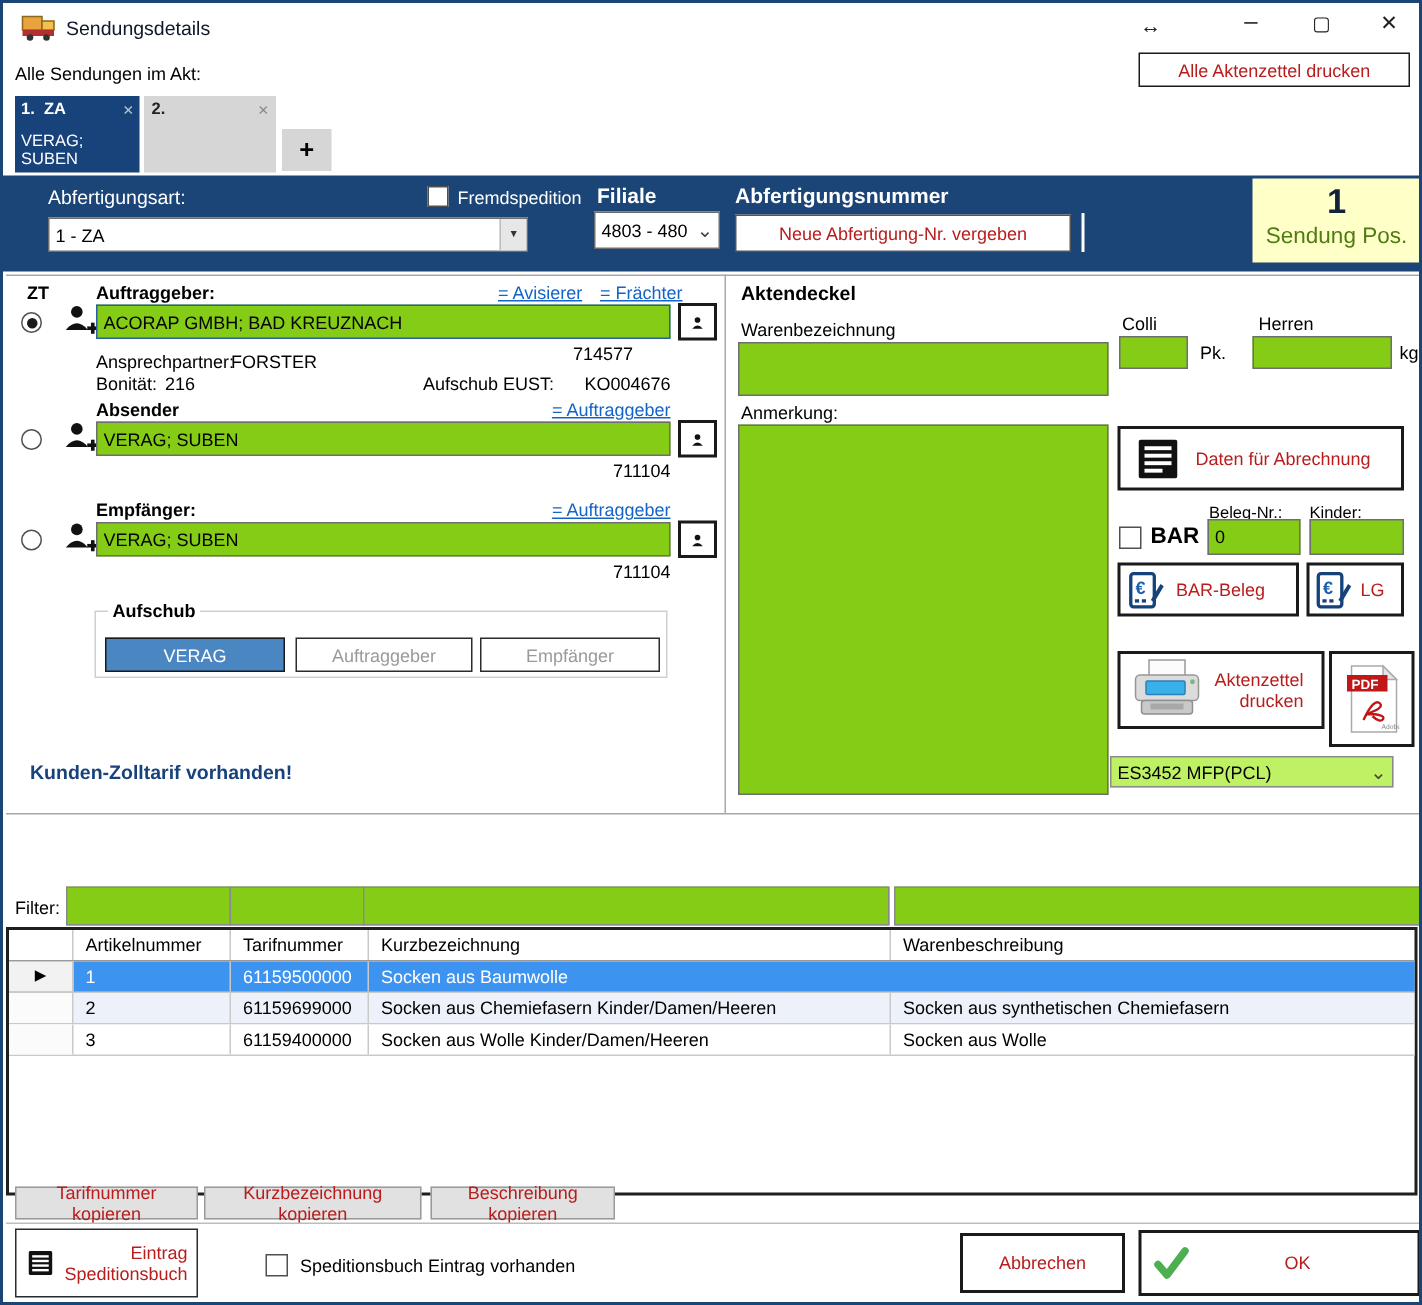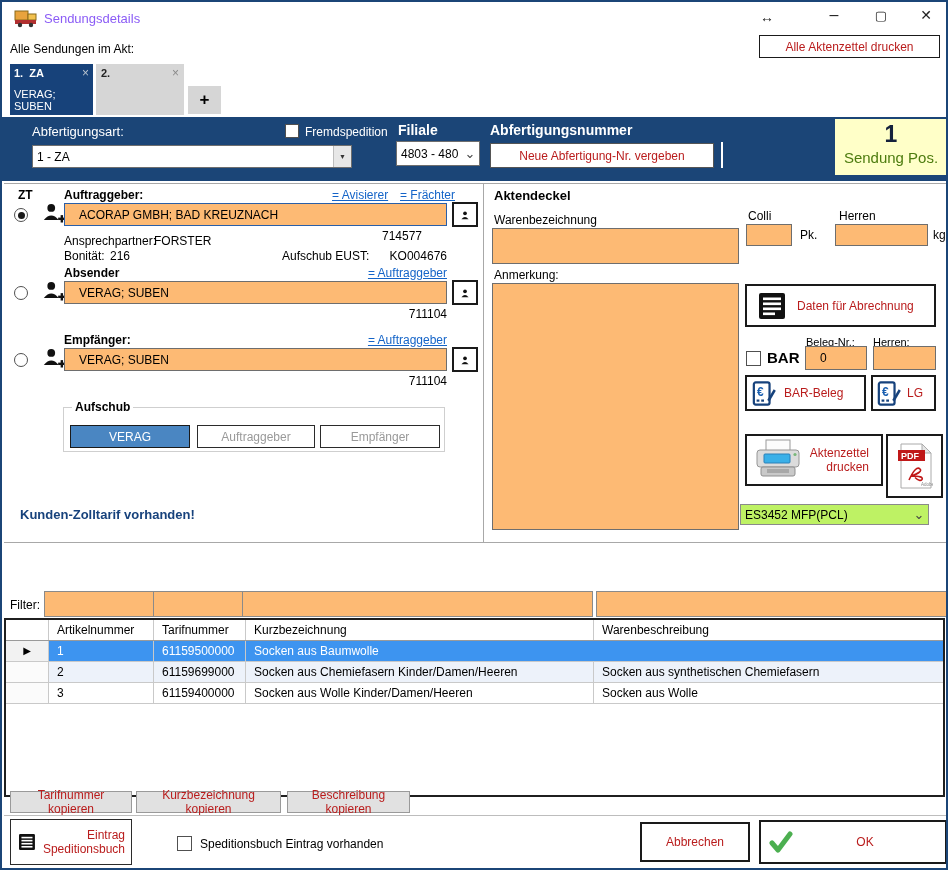--- a/index.html
+++ b/index.html
@@ -7,21 +7,21 @@
        box-sizing:border-box;font-family:"Liberation Sans",sans-serif;font-size:12px;color:#000;overflow:hidden}
   .abs{position:absolute;box-sizing:border-box}
   .bold{font-weight:bold}
   .white{color:#fff}
   .nowrap{white-space:nowrap}
   .link{color:#1464c8;text-decoration:underline;white-space:nowrap;cursor:pointer}
   .btn{background:#fff;border:1px solid #1a1a1a;display:flex;align-items:center;justify-content:center;
        cursor:pointer;font-size:12px;color:#b91c1c}
   .btn2{border-width:2px}
   .graybtn{background:#e1e1e1;border:1px solid #9a9a9a}
-  .input{background:#fdba74;border:1px solid #6e6e6e;font:12px "Liberation Sans",sans-serif;padding:1px 14px;box-sizing:border-box}
+  .input{background:#84cc16;border:1px solid #6e6e6e;font:12px "Liberation Sans",sans-serif;padding:1px 4px;box-sizing:border-box}
   .ta{resize:none;overflow:hidden}
   .radio{width:14px;height:14px;border:1px solid #505050;border-radius:50%;background:#fff;
          display:flex;align-items:center;justify-content:center;cursor:pointer}
   .radio.on::after{content:"";width:7px;height:7px;border-radius:50%;background:#1a1a1a}
   .checkbox{width:14px;height:14px;border:1px solid #505050;background:#fff;cursor:pointer}
   .combo{display:flex;align-items:center;background:#fff;border:1px solid #6e6e6e;cursor:pointer;overflow:hidden}
   .combo .val{flex:1;padding:2px 4px;white-space:nowrap;overflow:hidden}
   .combo .arrowbox{width:17px;align-self:stretch;background:#e7e7e7;border-left:1px solid #bdbdbd;
          display:flex;align-items:center;justify-content:center;font-size:7px;color:#333}
   .combo .chev{width:18px;text-align:center;font-size:13px;color:#444;line-height:10px}
@@ -39,21 +39,21 @@
 
   <span class="abs" style="left:12px;top:7px">
     <svg width="24" height="19" viewBox="0 0 24 19">
       <rect x="1" y="2" width="13" height="9" fill="#e8a33d" stroke="#8a6a1a"></rect>
       <rect x="14" y="5" width="8" height="6" fill="#f2c14e" stroke="#8a6a1a"></rect>
       <rect x="1" y="11" width="21" height="4" fill="#b23030"></rect>
       <circle cx="6" cy="16" r="2.2" fill="#333"></circle>
       <circle cx="17" cy="16" r="2.2" fill="#333"></circle>
     </svg>
   </span>
-  <span class="abs nowrap" style="left:42px;top:9px;font-size:13px;color:#8b5cf6">Sendungsdetails</span>
+  <span class="abs nowrap" style="left:42px;top:9px;font-size:13px;color:#0f172a">Sendungsdetails</span>
   <span class="abs winctl bold" style="left:755px;top:7px;width:20px;font-size:14px">↔</span>
   <span class="abs winctl" style="left:822px;top:4px;width:20px;font-size:16px">–</span>
   <span class="abs winctl" style="left:869px;top:6px;width:20px;font-size:13px">▢</span>
   <span class="abs winctl" style="left:914px;top:5px;width:20px;font-size:14px">✕</span>
 
   <span class="abs nowrap" style="left:8px;top:40px">Alle Sendungen im Akt:</span>
   <button class="btn abs" style="left:757px;top:33px;width:181px;height:23px">Alle Aktenzettel drucken</button>
 
   <div class="abs" style="left:8px;top:62px;width:83px;height:51px;background:#17427a;color:#fff;padding:3px 4px;font-size:11px">
     <span class="tabclose abs" style="right:4px;top:4px">×</span>
@@ -187,21 +187,21 @@
         <rect width="26" height="26" rx="2" fill="#111"></rect>
         <rect x="4" y="4.5" width="18" height="2.6" fill="#fff"></rect>
         <rect x="4" y="9.5" width="18" height="2.6" fill="#fff"></rect>
         <rect x="4" y="14.5" width="18" height="2.6" fill="#fff"></rect>
         <rect x="4" y="19.5" width="12" height="2.6" fill="#fff"></rect>
       </svg>
     <span>Daten für Abrechnung</span>
   </button>
 
   <span class="abs nowrap" style="left:804px;top:334px;font-size:11px">Beleg-Nr.:</span>
-  <span class="abs nowrap" style="left:871px;top:334px;font-size:11px">Herren:</span>
+  <span class="abs nowrap" style="left:871px;top:334px;font-size:11px">Kinder:</span>
   <span class="checkbox abs" style="left:744px;top:349px;width:15px;height:15px"></span>
   <span class="abs bold nowrap" style="left:765px;top:347px;font-size:15px">BAR</span>
   <input class="input abs" style="left: 803px; top: 344px; width: 62px; height: 24px;" value="0">
   <input class="input abs" style="left: 871px; top: 344px; width: 63px; height: 24px;" value="">
 
   <button class="btn btn2 abs" style="left:743px;top:373px;width:121px;height:36px;justify-content:flex-start;padding-left:5px;gap:8px">
     <svg width="24" height="27" viewBox="0 0 26 28">
       <rect x="2" y="2" width="17" height="24" rx="2" fill="#fff" stroke="#16427c" stroke-width="2.4"></rect>
       <text x="5.5" y="17" font-size="13" font-weight="bold" fill="#1a5fb0" font-family="Liberation Sans,sans-serif">€</text>
       <rect x="5" y="20.5" width="3" height="2.4" fill="#16427c"></rect>

